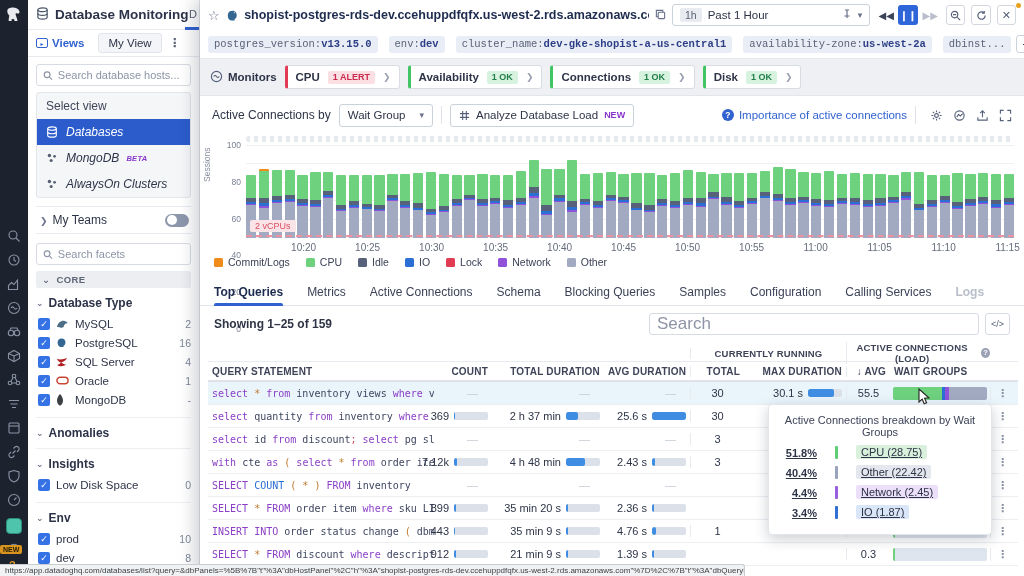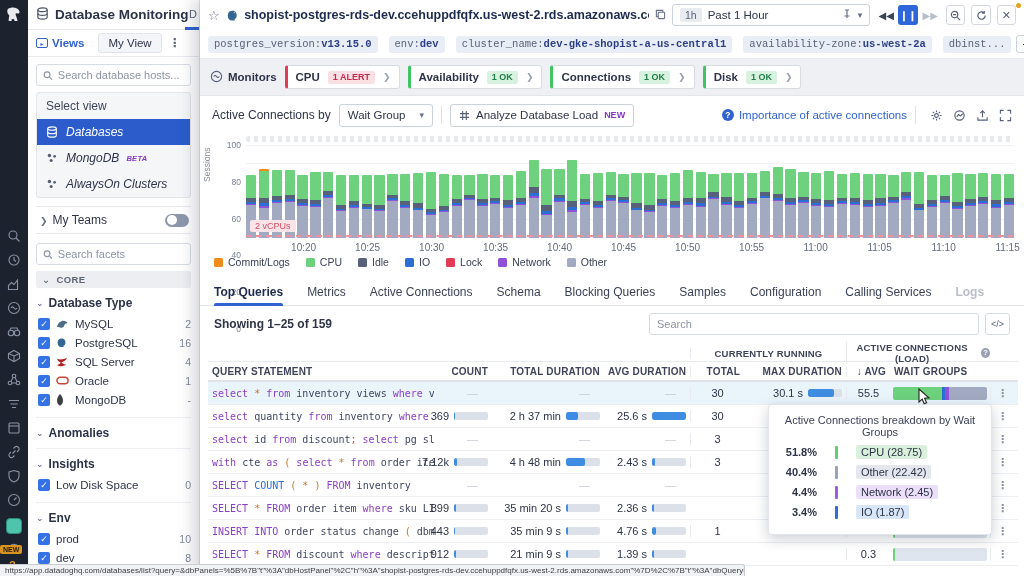--- a/index.html
+++ b/index.html
@@ -122,21 +122,21 @@
   
   .tabs { position:absolute; top:278px; left:0; right:0; height:28px; display:flex; gap:24px; padding:0 14px; border-bottom:1px solid #e2e5ea; align-items:center; }
   .tab { font-size:12px; color:#3c4257; cursor:pointer; height:100%; display:flex; align-items:center; position:relative; white-space:nowrap; }
   .tab.active { color:#1d2b4f; font-weight:bold; }
   .tab.active::after { content:""; position:absolute; left:0; right:0; bottom:-1px; height:3px; background:#3162d0; border-radius:2px 2px 0 0; }
   .tab.disabled { color:#b9bec9;font-weight:bold; }
 
   .toolbar { position:absolute; top:308px; left:0; right:0; height:32px; display:flex; align-items:center; padding:0 14px; }
   .showing { font-size:12px; font-weight:bold; color:#2f3546; }
   .tb-search { margin-left:auto; width:330px; height:22px; border:1px solid #d7dbe2; border-radius:3px; display:flex; align-items:center; padding:0 7px; }
-  .tb-search input { border:none; outline:none; width:100%; font-size:11px; font-family:inherit; color:#2e3448; }
+  .tb-search input { border:none; outline:none; width:100%; font-size:17px; font-family:inherit; color:#2e3448; }
   .tb-search input::placeholder { color:#8d94a6; }
   .code-btn { margin-left:6px; border:1px solid #d7dbe2; border-radius:3px; height:22px; padding:0 5px; font-size:9px; color:#56607a; display:flex; align-items:center; cursor:pointer; }
 
   
   .qtable { position:absolute; top:342px; left:8px; right:6px; bottom:0; font-size:11px; }
   .tgrid { display:grid; grid-template-columns:226px 58px 112px 86px 54px 102px 44px 100px 24px; }
   .group-head { height:20px; align-items:center; border-bottom:1px solid #e7eaef; }
   .gh-cell { font-size:9.5px; font-weight:bold; color:#3e4358; text-align:center; letter-spacing:.2px; display:flex; align-items:center; justify-content:center; gap:4px; }
   .gh-help { width:10px; height:10px; border-radius:50%; background:#9aa1b2; color:#fff; font-size:7.5px; text-align:center; line-height:10px; }
   .col-head { height:20px; align-items:center; border-bottom:2px solid #dfe3e9; }
@@ -152,21 +152,21 @@
   .dash { color:#c6cbd4; }
   .td-center { text-align:center; color:#2e3448; }
   .wait-bar { height:13px; border-radius:2px; overflow:hidden; display:flex; width:94px; }
   .wait-light { height:13px; border-radius:2px; background:#dfe5ee; width:94px; border-left:2px solid #6ed17e; }
   .row-kebab { text-align:center; color:#8a93a5; font-size:11px; font-weight:bold; cursor:pointer; }
 
   
   .tooltip { position:absolute; left:568px; top:404px; width:224px; background:#fff; border:1px solid #e2e5ea; border-radius:4px;
     box-shadow:0 4px 14px rgba(20,30,50,.22); z-index:40; padding:9px 10px; }
   .tt-title { font-size:11px; color:#3c4257; text-align:center; margin-bottom:7px; }
-  .tt-row { display:flex; align-items:center; gap:18px; margin-bottom:6px; }
+  .tt-row { display:flex; align-items:flex-end; gap:18px; margin-bottom:6px;text-decoration:underline; }
   .tt-pct { width:38px; text-align:right; font-size:11px; font-weight:bold; color:#2e3448; }
   .tt-tick { width:3px; height:13px; border-radius:1px; }
   .tt-chip { font-size:11px; color:#2d3344; padding:1px 5px; border-radius:2px; }
   .cursor { position:absolute; left:718px; top:388px; z-index:50; }
 
   
   .statusbar { position:absolute; left:0; bottom:0; width:745px; height:12px; background:#f1f2f4; border:1px solid #c9ccd1; border-left:none; border-bottom:none; border-radius:0 3px 0 0; z-index:60; font-size:8px; color:#3c4043; padding:1px 5px; white-space:nowrap; overflow:hidden; }
 </style>
 </head>
 <body>

